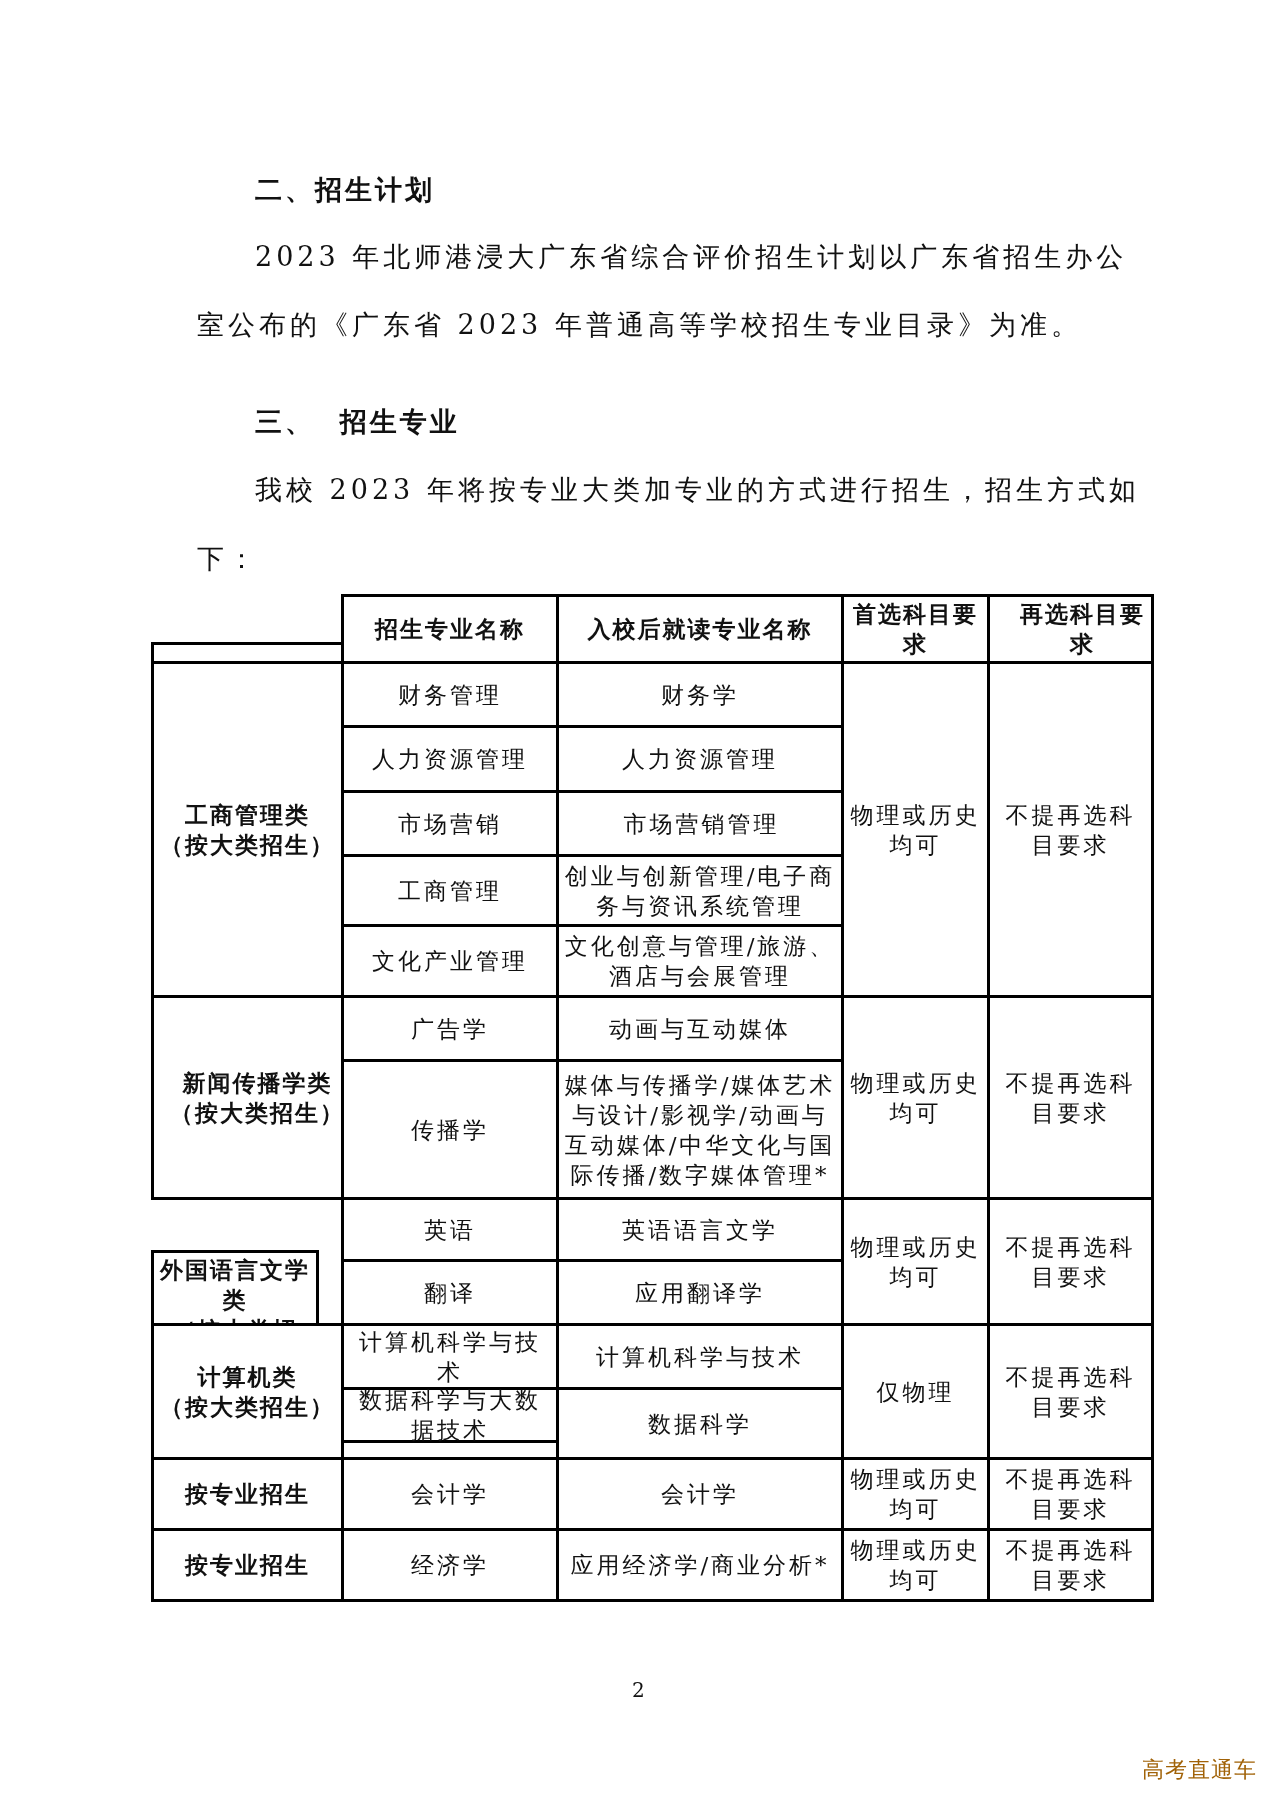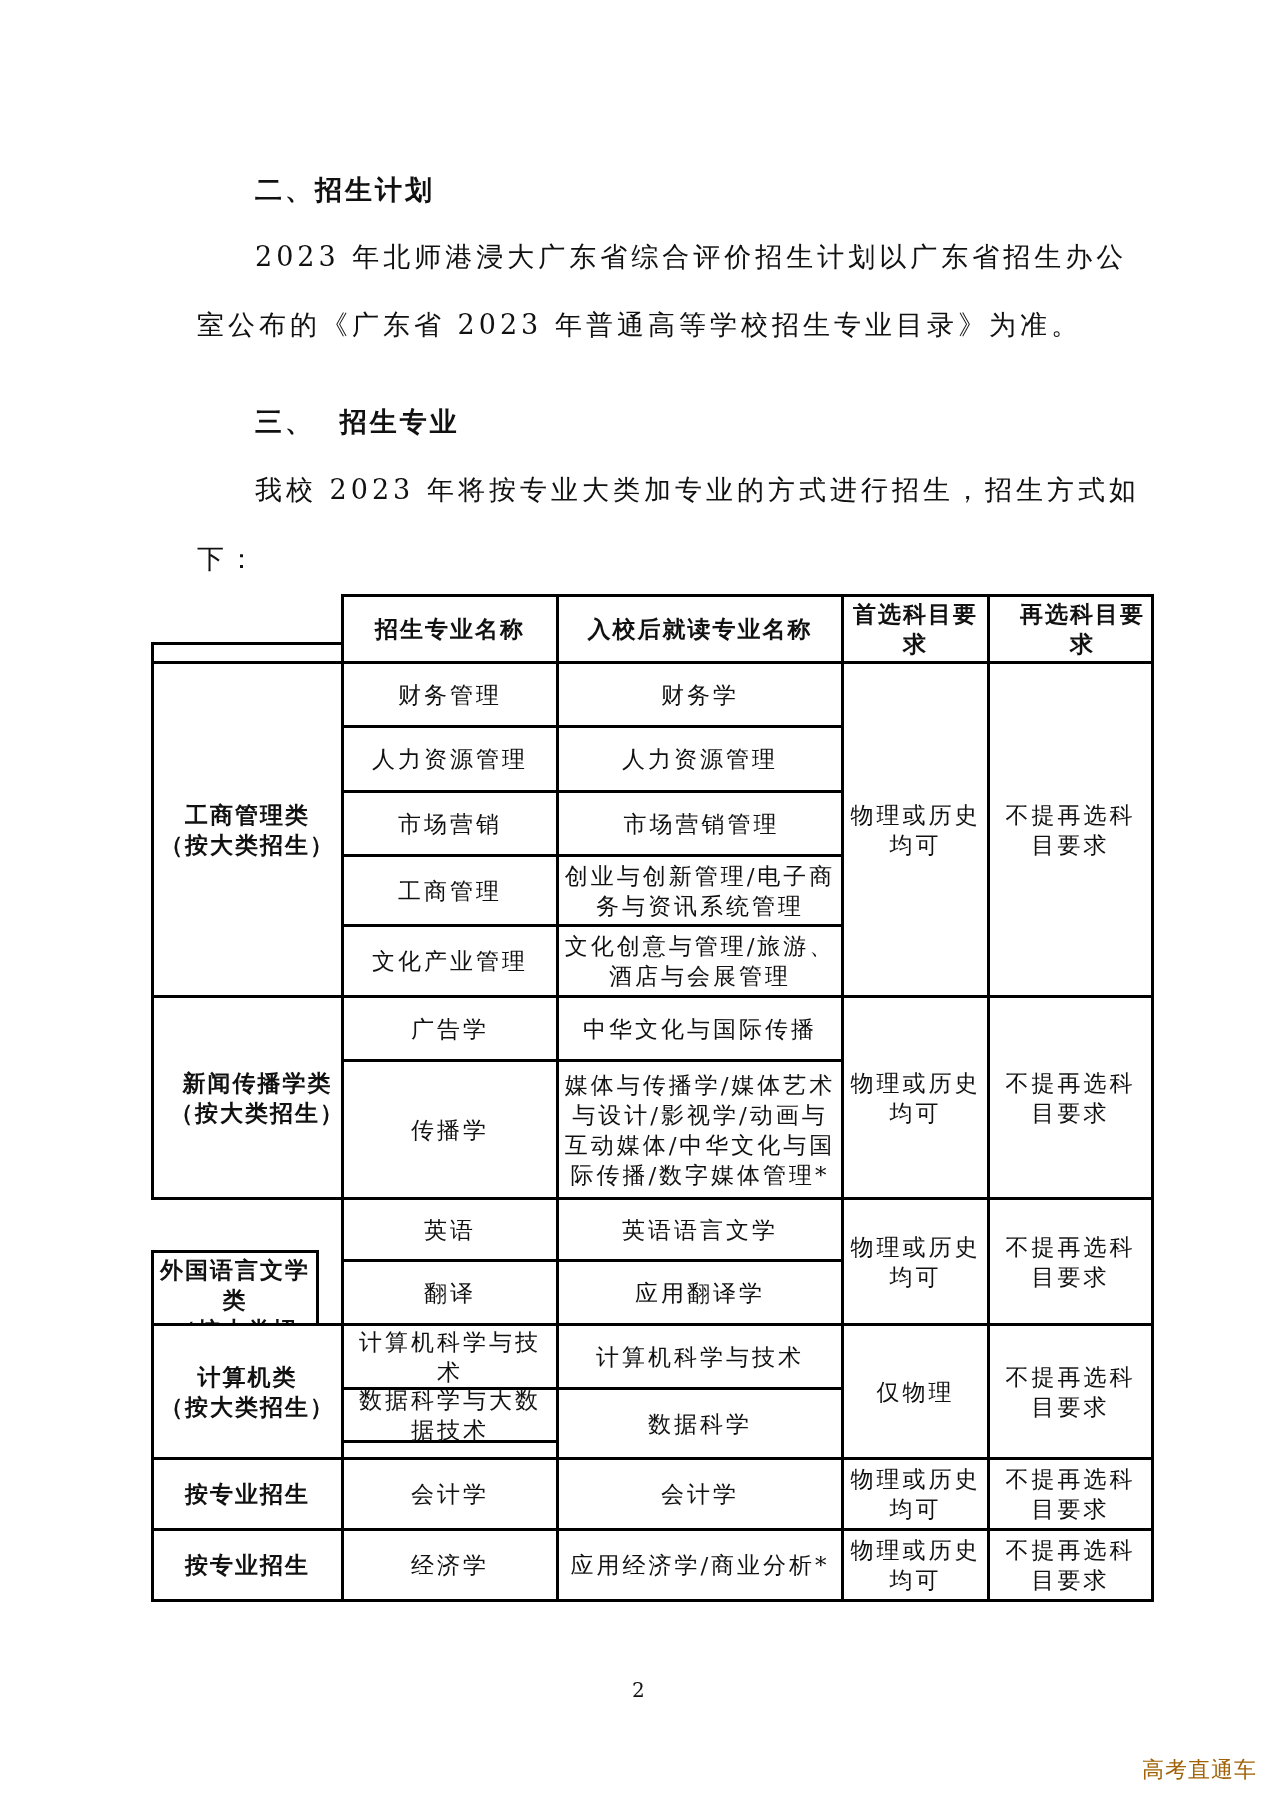--- a/index.html
+++ b/index.html
@@ -83,21 +83,21 @@
     <div class="cell" style="left: 987px; top: 661px; width: 167px; height: 337px;">
       <span>不提再选科目要求</span>
     </div>
     <div class="cell bold" style="left: 151px; top: 995px; width: 213px; height: 205px;">
       <span>新闻传播学类<br>（按大类招生）</span>
     </div>
     <div class="cell" style="left: 341px; top: 995px; width: 218px; height: 67px;">
       <span>广告学</span>
     </div>
     <div class="cell" style="left: 556px; top: 995px; width: 288px; height: 67px;">
-      <span>中华文化与国际传播</span>
+      <span>动画与互动媒体</span>
     </div>
     <div class="cell" style="left: 341px; top: 1059px; width: 218px; height: 141px;">
       <span>传播学</span>
     </div>
     <div class="cell" style="left: 556px; top: 1059px; width: 288px; height: 141px;">
       <span>媒体与传播学/媒体艺术与设计/影视学/动画与互动媒体/中华文化与国际传播/数字媒体管理*</span>
     </div>
     <div class="cell" style="left: 841px; top: 995px; width: 149px; height: 205px;">
       <span>物理或历史均可</span>
     </div>

